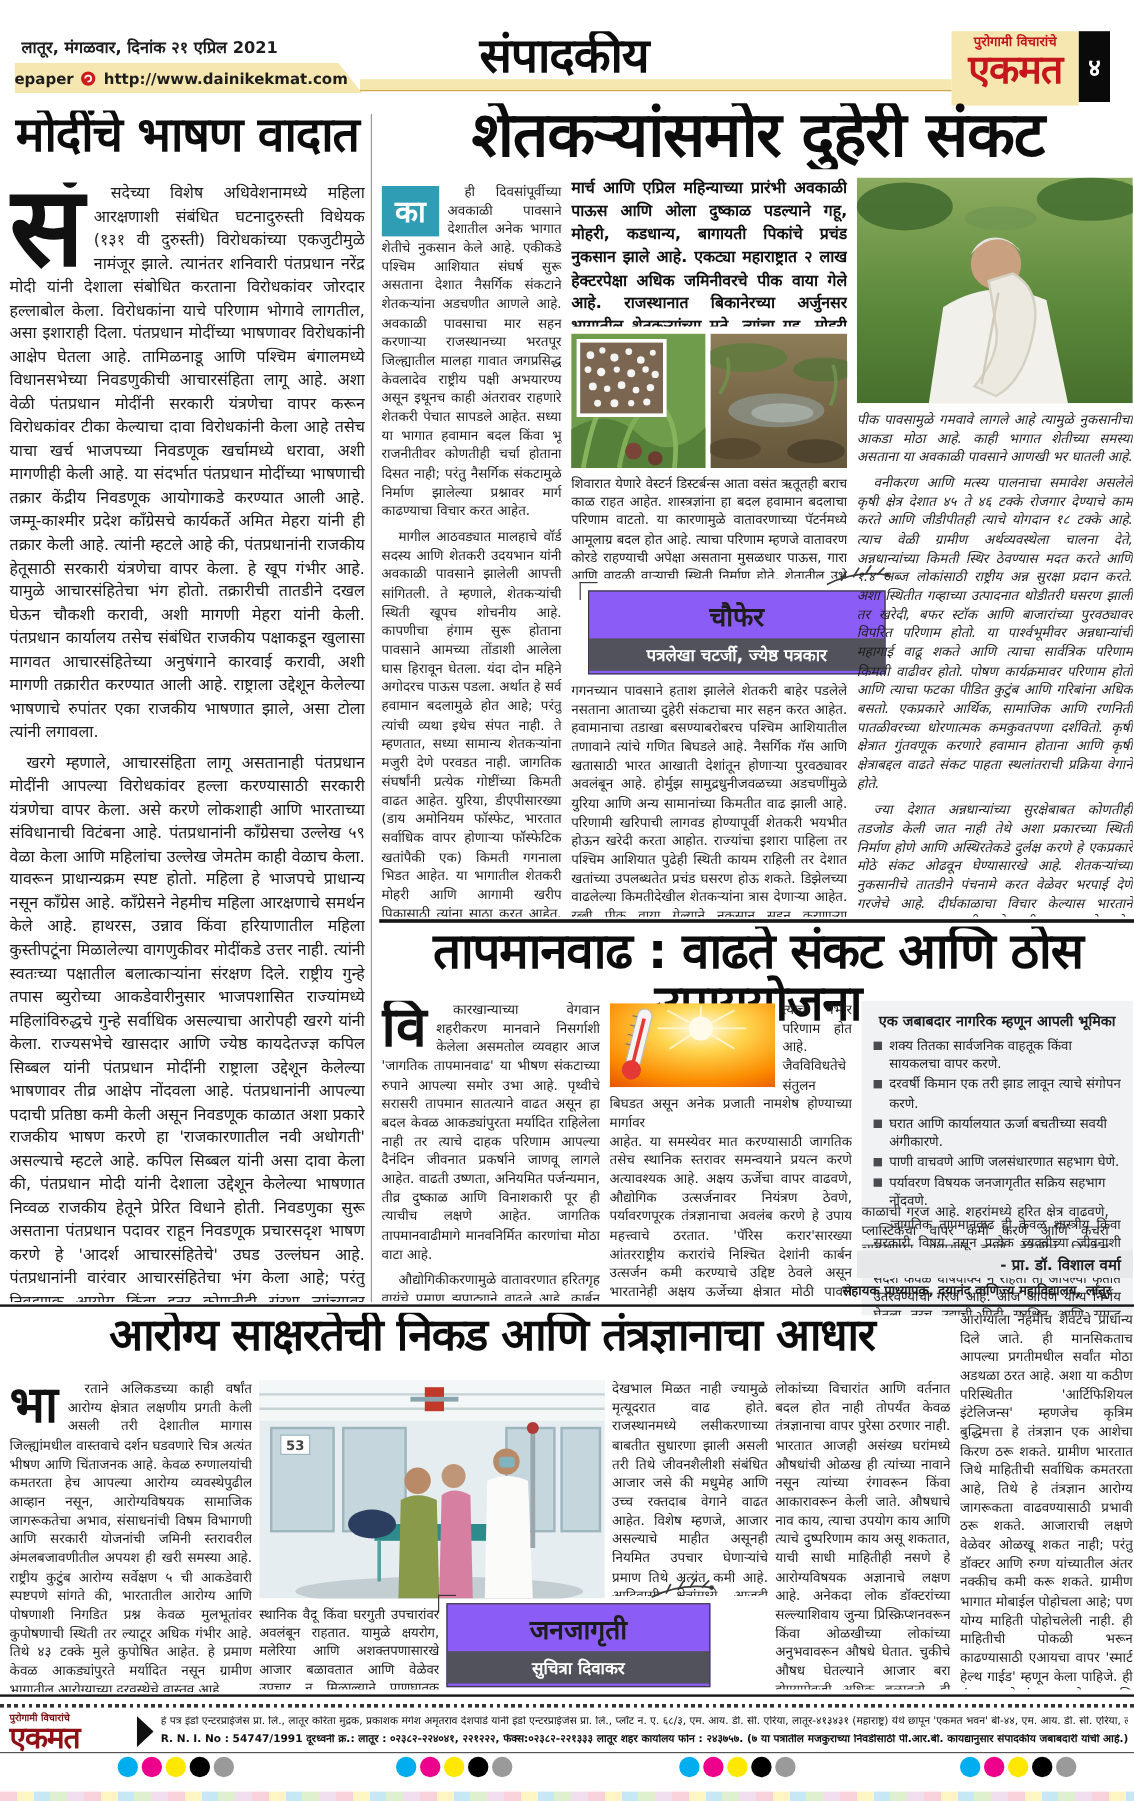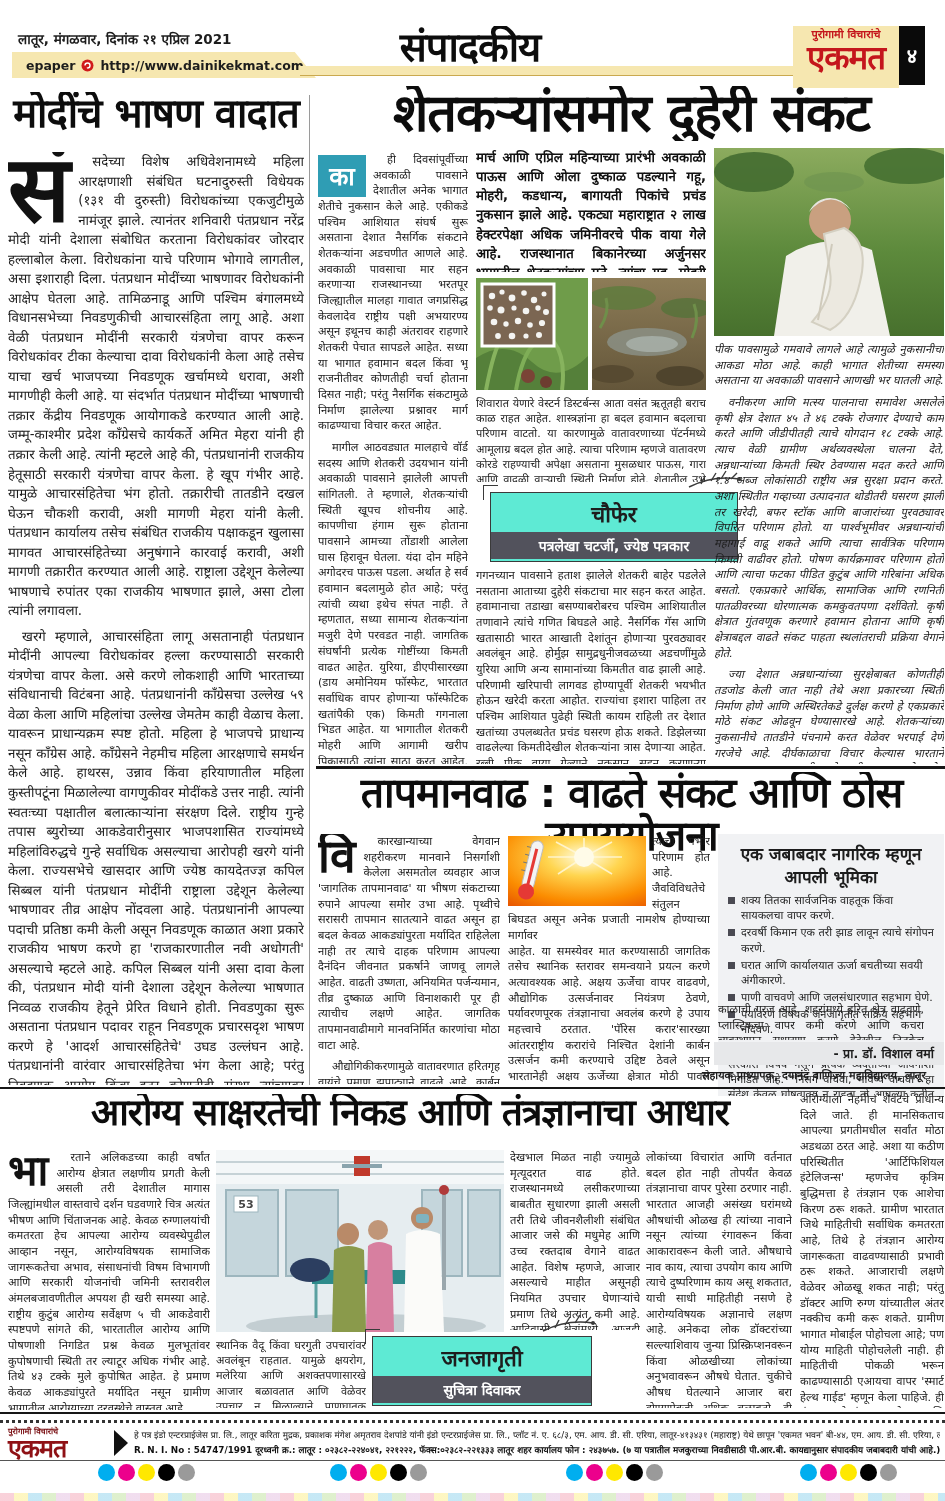--- a/index.html
+++ b/index.html
@@ -10,40 +10,40 @@
   .just p{margin:0 0 6px 0;text-indent:14px;}
   .just p:first-child{text-indent:0;}
   .hl{font-weight:bold;color:#0c0c0c;text-align:center;line-height:1.05;letter-spacing:-1px;overflow:hidden;}
   .smalltxt{font-size:11.2px;line-height:1.40;}
   .bigtxt{font-size:13.3px;line-height:1.47;}
   .rule{background:#161616;}
   .vrule{background:#9a9a9a;width:1px;}
   
   #dateline{font-size:13.5px;font-weight:bold;}
   #epaper-band{background:#f6e7b0;clip-path:polygon(0 0,93% 0,100% 100%,0 100%);
-     display:flex;align-items:center;gap:6px;padding-left:14px;font-weight:bold;font-size:12.5px;}
+     display:flex;align-items:center;gap:6px;font-weight:bold;font-size:12.5px;}
   #cream-strip{background:#f6e7b0;border-bottom:1px solid #caa94f;}
   #masthead{background:#f6e7b0;text-align:center;padding-top:3px;}
   #masthead .tag{color:#c4161c;font-weight:bold;font-size:11px;line-height:1.1;}
   #masthead .logo{color:#c4161c;font-weight:bold;font-size:33px;line-height:1.0;letter-spacing:-1px;}
   #pagenum-box{background:#0a0a0a;color:#fff;display:flex;align-items:center;justify-content:center;
      font-size:20px;font-weight:bold;}
   
   .dc-plain{float:left;font-weight:bold;color:#111;margin:2px 8px 0 0;}
   .dc-box{float:left;width:48px;height:42px;background:#2f9db4;color:#fff;font-size:25px;font-weight:bold;
      display:flex;align-items:center;justify-content:center;margin:3px 7px 2px 0;}
   
-  .tagbox{border:1.5px solid #3a3a3a;background:#5eead4;}
+  .tagbox{border:1.5px solid #3a3a3a;background:#8b5cf6;}
   .tagbox .ttl{text-align:center;font-size:22px;font-weight:bold;padding:5px 0 4px;}
   .tagbox .bar{background:#52525c;color:#fff;text-align:center;font-size:14px;font-weight:bold;padding:4px 0;}
   .corner{position:absolute;width:14px;height:14px;border-left:1.5px solid #3a3a3a;border-top:1.5px solid #3a3a3a;
      left:-8px;top:-8px;}
   .leaf{position:absolute;right:-6px;top:-26px;}
   .rolebox{background:#f1f2f4;padding:8px 10px;overflow:hidden;}
-  .rolebox .rttl{font-weight:bold;font-size:17px;text-align:center;margin-bottom:5px;}
+  .rolebox .rttl{font-weight:bold;font-size:12px;text-align:center;margin-bottom:5px;}
   .rolebox ul{margin:0;padding:0;list-style:none;}
   .rolebox li{font-size:11px;line-height:1.38;padding-left:13px;position:relative;margin-bottom:2px;}
   .rolebox li:before{content:"";position:absolute;left:0;top:4px;width:7px;height:7px;background:#4a4a52;}
   .rolebox .closing{font-size:11px;line-height:1.38;text-align:justify;margin-top:4px;text-indent:14px;}
   .bylinebar{background:#e7e8ea;font-weight:bold;font-size:12.5px;text-align:right;padding:3px 10px;}
   .affil{font-size:11px;text-align:right;padding:3px 2px;}
   
   .intro{font-weight:bold;font-size:13.2px;line-height:1.45;text-align:justify;overflow:hidden;color:#111;}
   
   #dotted-rule{background:repeating-linear-gradient(90deg,#333 0 3px,transparent 3px 6px);}

